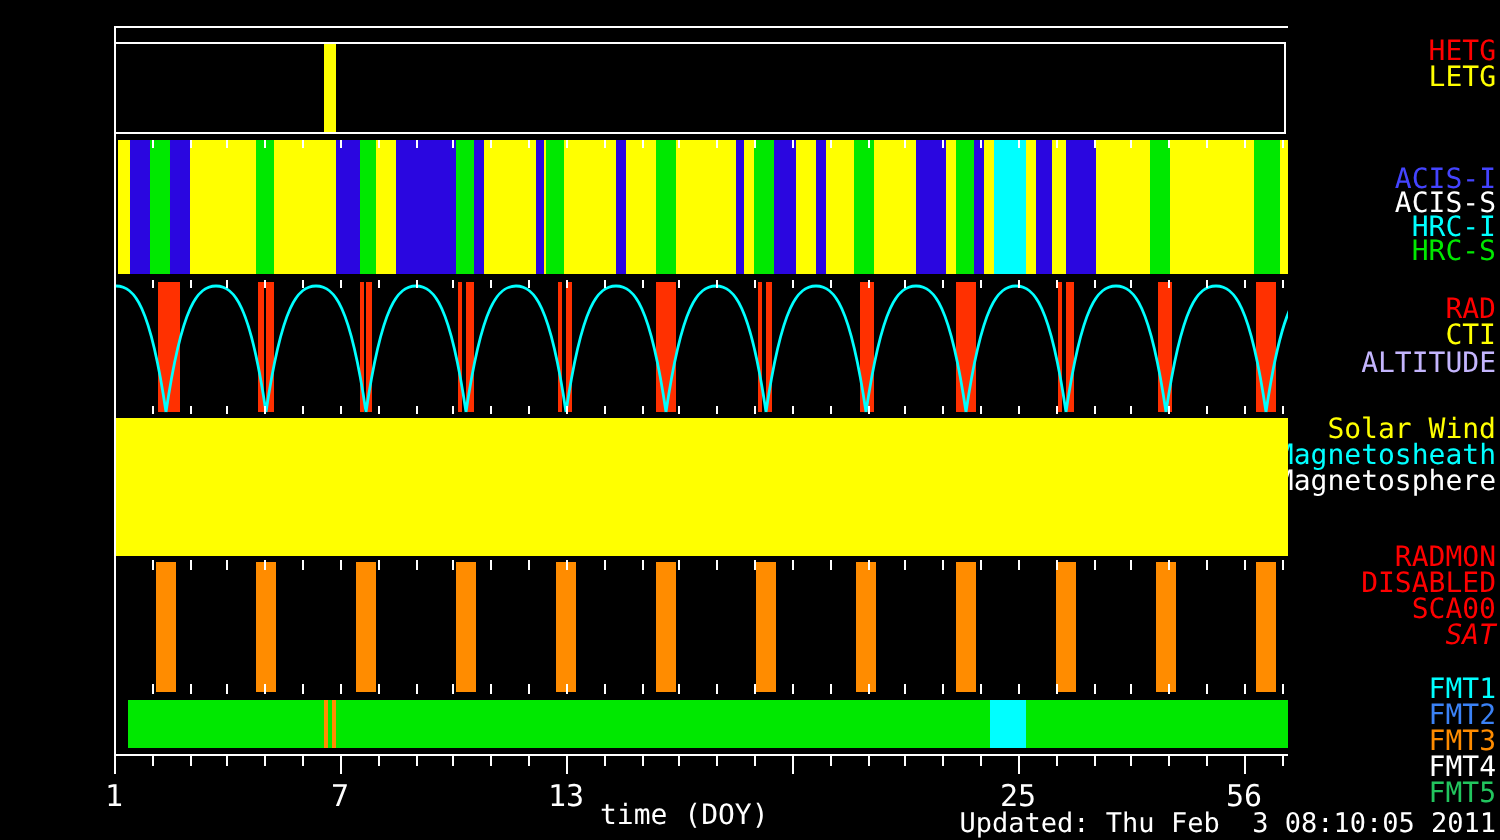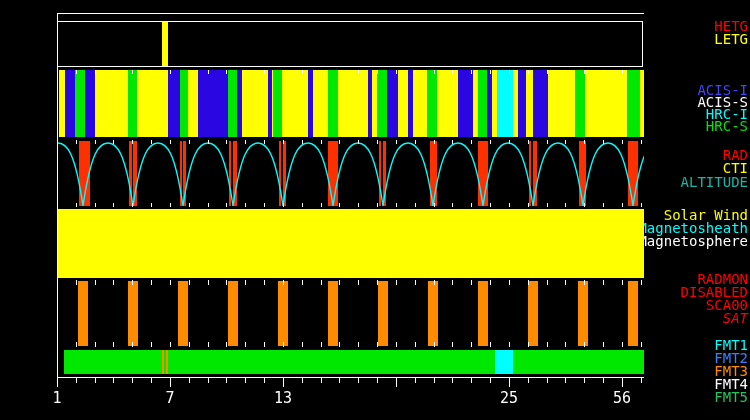--- a/index.html
+++ b/index.html
@@ -11,30 +11,32 @@
   #updated-text{right:2px;top:404px;font-size:13.5px;color:#fff;white-space:pre;}
   .rlabel{position:absolute;right:0;white-space:pre;font-size:14px;line-height:13px;}
   #right-labels{position:absolute;right:2px;top:0;width:130px;height:420px;}
   .ticklbl{position:absolute;width:40px;text-align:center;font-size:15px;color:#fff;}
 </style>
 </head>
 <body>
 
 <div id="plot">
   <div class="abs" id="year-label">2011</div>
+  <div class="abs" id="axis-label">time (DOY)</div>
+  <div class="abs" id="updated-text">Updated: Thu Feb  3 08:10:05 2011</div>
   <div id="right-labels">
       <div class="rlabel" style="top: 20px; color: rgb(255, 0, 0);">HETG</div>
       <div class="rlabel" style="top: 33px; color: rgb(255, 255, 0);">LETG</div>
       <div class="rlabel" style="top: 84px; color: rgb(68, 68, 255);">ACIS-I</div>
       <div class="rlabel" style="top: 96px; color: rgb(255, 255, 255);">ACIS-S</div>
       <div class="rlabel" style="top: 108px; color: rgb(0, 255, 255);">HRC-I</div>
       <div class="rlabel" style="top: 120px; color: rgb(0, 232, 0);">HRC-S</div>
       <div class="rlabel" style="top: 149px; color: rgb(255, 0, 0);">RAD</div>
       <div class="rlabel" style="top: 162px; color: rgb(255, 255, 0);">CTI</div>
-      <div class="rlabel" style="top: 176px; color: #14b8a6;">ALTITUDE</div>
+      <div class="rlabel" style="top: 176px; color: #c4b5fd;">ALTITUDE</div>
       <div class="rlabel" style="top: 209px; color: rgb(255, 255, 0);">Solar Wind</div>
       <div class="rlabel" style="top: 222px; color: rgb(0, 255, 255);">Magnetosheath</div>
       <div class="rlabel" style="top: 235px; color: rgb(255, 255, 255);">Magnetosphere</div>
       <div class="rlabel" style="top: 273px; color: rgb(255, 0, 0);">RADMON</div>
       <div class="rlabel" style="top: 286px; color: rgb(255, 0, 0);">DISABLED</div>
       <div class="rlabel" style="top: 299px; color: rgb(255, 0, 0);">SCA00</div>
       <div class="rlabel" style="top: 312px; color: rgb(255, 0, 0); font-style: italic;">SAT</div>
       <div class="rlabel" style="top: 339px; color: rgb(0, 255, 255);">FMT1</div>
       <div class="rlabel" style="top: 352px; color: #3b82f6;">FMT2</div>
       <div class="rlabel" style="top: 365px; color: rgb(255, 140, 0); margin-left: 21px;">FMT3</div>

